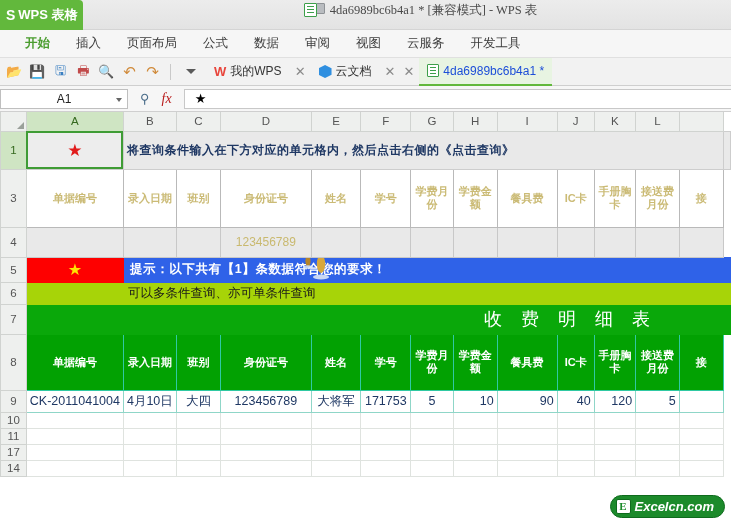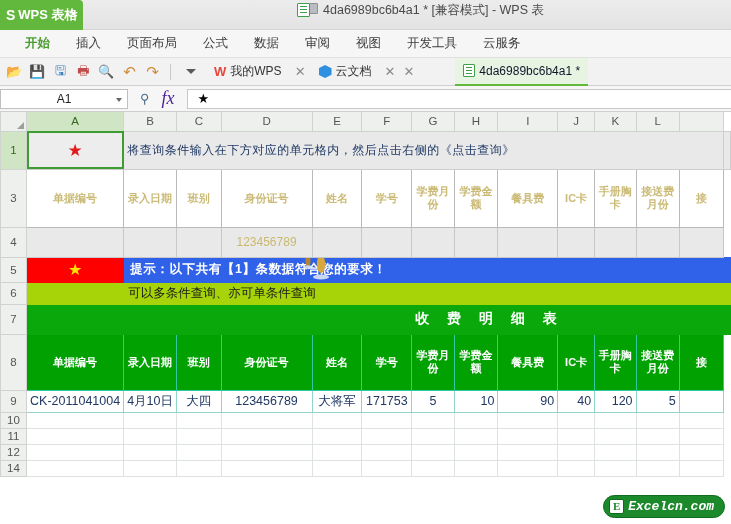--- a/index.html
+++ b/index.html
@@ -29,20 +29,21 @@
   .wps-tab-caret {
     position: absolute; right: 5px; top: 12px; width: 0; height: 0;
     border-left: 4px solid transparent; border-right: 4px solid transparent;
     border-top: 4px solid rgba(255,255,255,.85);
   }
   .doc-title {
     position: absolute; left: 0; top: 0; width: 731px; height: 20px;
     display: flex; align-items: center; justify-content: center;
     gap: 5px; color: #4a4a4a; font-size: 12.5px; pointer-events: none;
     padding-left: 110px;
+    font-family: Liberation Serif, serif;
   }
   .doc-title .mini-sheet {
     width: 13px; height: 14px; background: #fff; border: 1.4px solid #3d9f4a;
     position: relative; border-radius: 1px; flex: none;
   }
   .doc-title .mini-sheet::after {
     content: ""; position: absolute; left: 2px; top: 2px; right: 2px; bottom: 2px;
     background: repeating-linear-gradient(#3d9f4a 0 1px, transparent 1px 3px);
   }
   .doc-title .mini-sheet-b {
@@ -77,22 +78,21 @@
     width: 0; height: 0; border-left: 5px solid transparent;
     border-right: 5px solid transparent; border-top: 5px solid #5a5a5a;
     margin: 0 8px;
   }
   .doctab {
     display: flex; align-items: center; gap: 4px; height: 28px;
     padding: 0 8px; font-size: 12px; color: #333; white-space: nowrap;
   }
   .doctab.active {
     background: #e8f4e2; border-bottom: 2px solid #62b83c;
-    color: #0f172a;
-    margin-left: 36px;
+    color: #1d4ed8;
   }
   .tab-close { color: #8a8a8a; font-size: 13px; padding: 0 3px; }
   .wps-w { color: #e8453c; font-weight: bold; font-size: 13px; }
   .cloud-hex {
     width: 13px; height: 13px; background: #2f8fe0; flex: none;
     clip-path: polygon(50% 0%, 100% 25%, 100% 75%, 50% 100%, 0% 75%, 0% 25%);
   }
   .sheet-ico {
     width: 12px; height: 13px; background: #fff; border: 1.3px solid #3d9f4a;
     position: relative; flex: none; border-radius: 1px;
@@ -113,21 +113,21 @@
     border: 1px solid #bfbfbf; display: flex; align-items: center;
     justify-content: center; position: relative; font-size: 12px; color: #222;
   }
   .namebox-caret {
     position: absolute; right: 5px; top: 8px; width: 0; height: 0;
     border-left: 3.5px solid transparent; border-right: 3.5px solid transparent;
     border-top: 4px solid #666;
   }
   .fb-icons { display: flex; align-items: center; gap: 12px; padding: 0 12px; }
   .fb-icons .mag { font-size: 13px; color: #4b6d8a; }
-  .fb-icons .fx { font-style: italic; font-family: "Liberation Serif", serif; font-size: 18px; color: #4c1d95; text-align: center; }
+  .fb-icons .fx { font-style: italic; font-family: "Liberation Serif", serif; font-size: 14px; color: #b91c1c; text-align: center; }
   .fb-input {
     flex: 1; height: 20px; background: #fff; border: 1px solid #c8c8c8;
     border-right: none; display: flex; align-items: center; padding-left: 10px;
     font-size: 13px; color: #000;
   }
 
   
   .gridwrap {
     position: absolute; left: 0; top: 112px; width: 731px; height: 412px;
     background: #fff; overflow: hidden;
@@ -158,21 +158,21 @@
 
   
   .r1 td.cell { background: #e9e9e9; border-color: #cdcdcd; }
   .cell-a1 {
     background: #ededed !important;
     outline: 2.5px solid #3f9c35; outline-offset: -2px;
     text-align: center; position: relative;
   }
   .star-red { color: #e11b1b; font-size: 17px; line-height: 1; }
   .banner-green {
-    color: #12901c; font-weight: normal; font-size: 13px;
+    color: #12901c; font-weight: bold; font-size: 13px;
     letter-spacing: .5px; padding-left: 3px;
   }
 
   
   .r3 td.cell {
     background: #fff; border: 1px solid #b9b9b9;
     color: #cbbb76; font-weight: bold; font-size: 11px;
     text-align: center; white-space: normal; line-height: 1.15;
     vertical-align: middle;
   }
@@ -194,21 +194,22 @@
   }
   
   .r6 .c-yg { background: #a7d408; border: 1px solid #a7d408; }
   .r6 .c-yg2 {
     background: #a7d408; border: 1px solid #a7d408;
     color: #1a1a1a; font-size: 12.5px; padding-left: 4px;
   }
   
   .r7 td.cell { background: #0aa80a; border: 1px solid #0aa80a; }
   .r7 .title-cell {
-    color: #fff; font-weight: bold; font-size: 14px; letter-spacing: 7px;
+    color: #fff; font-weight: normal; font-size: 18px; letter-spacing: 7px;
+    text-align: center;
   }
   
   .r8 td.cell {
     background: #02a102; border: 1px solid #2fc9a3;
     color: #fff; font-weight: bold; font-size: 11px;
     text-align: center; white-space: normal; line-height: 1.15;
     vertical-align: middle;
   }
   
   .r9 td.cell {
@@ -229,21 +230,21 @@
     background: #1c8a2b; border-radius: 13px; padding: 3px 10px 3px 5px;
     border: 1px solid #0f6b1d;
   }
   .wm-e {
     width: 15px; height: 15px; background: #fff; border: 1px solid #0f6b1d;
     color: #1c8a2b; font-weight: bold; font-size: 11px; line-height: 13px;
     text-align: center; border-radius: 2px; font-family: "Liberation Serif", serif;
   }
   .wm-text {
     color: #fff; font-weight: bold; font-style: italic; font-size: 13px;
-    font-family: Liberation Mono, monospace;
+    font-family: Liberation Sans, sans-serif;
   }
 </style>
 </head>
 <body>
 
 <div id="app">
 
   <div class="titlebar">
     <div class="doc-title">
       <span class="mini-sheet"></span>
@@ -258,22 +259,22 @@
   </div>
 
   <div class="menubar">
     <div class="menu-item active">开始</div>
     <div class="menu-item">插入</div>
     <div class="menu-item">页面布局</div>
     <div class="menu-item">公式</div>
     <div class="menu-item">数据</div>
     <div class="menu-item">审阅</div>
     <div class="menu-item">视图</div>
+    <div class="menu-item">云服务</div>
     <div class="menu-item">开发工具</div>
-    <div class="menu-item">云服务</div>
   </div>
 
   <div class="toolbar">
     <div class="tb-btn" style="color:#e89a2b">📂</div>
     <div class="tb-btn" style="color:#3a7fc1">💾</div>
     <div class="tb-btn" style="color:#3a7fc1">🖫</div>
     <div class="tb-btn" style="color:#c14a4a">🖶</div>
     <div class="tb-btn" style="color:#3a7fc1">🔍</div>
     <div class="tb-btn" style="color:#d08a3a;font-size:15px">↶</div>
     <div class="tb-btn" style="color:#d08a3a;font-size:15px">↷</div>
@@ -489,21 +490,21 @@
             <td class="cell"></td>
         <td class="cell"></td>
             <td class="cell"></td>
         <td class="cell"></td>
             <td class="cell"></td>
         <td class="cell"></td>
             <td class="cell"></td>
         <td class="cell"></td>
       </tr>
       <tr class="emptyrow" style="height:16px">
-        <td class="rowhdr">12</td>
+        <td class="rowhdr">17</td>
         <td class="cell"></td>
             <td class="cell"></td>
         <td class="cell"></td>
             <td class="cell"></td>
         <td class="cell"></td>
             <td class="cell"></td>
         <td class="cell"></td>
             <td class="cell"></td>
         <td class="cell"></td>
             <td class="cell"></td>

